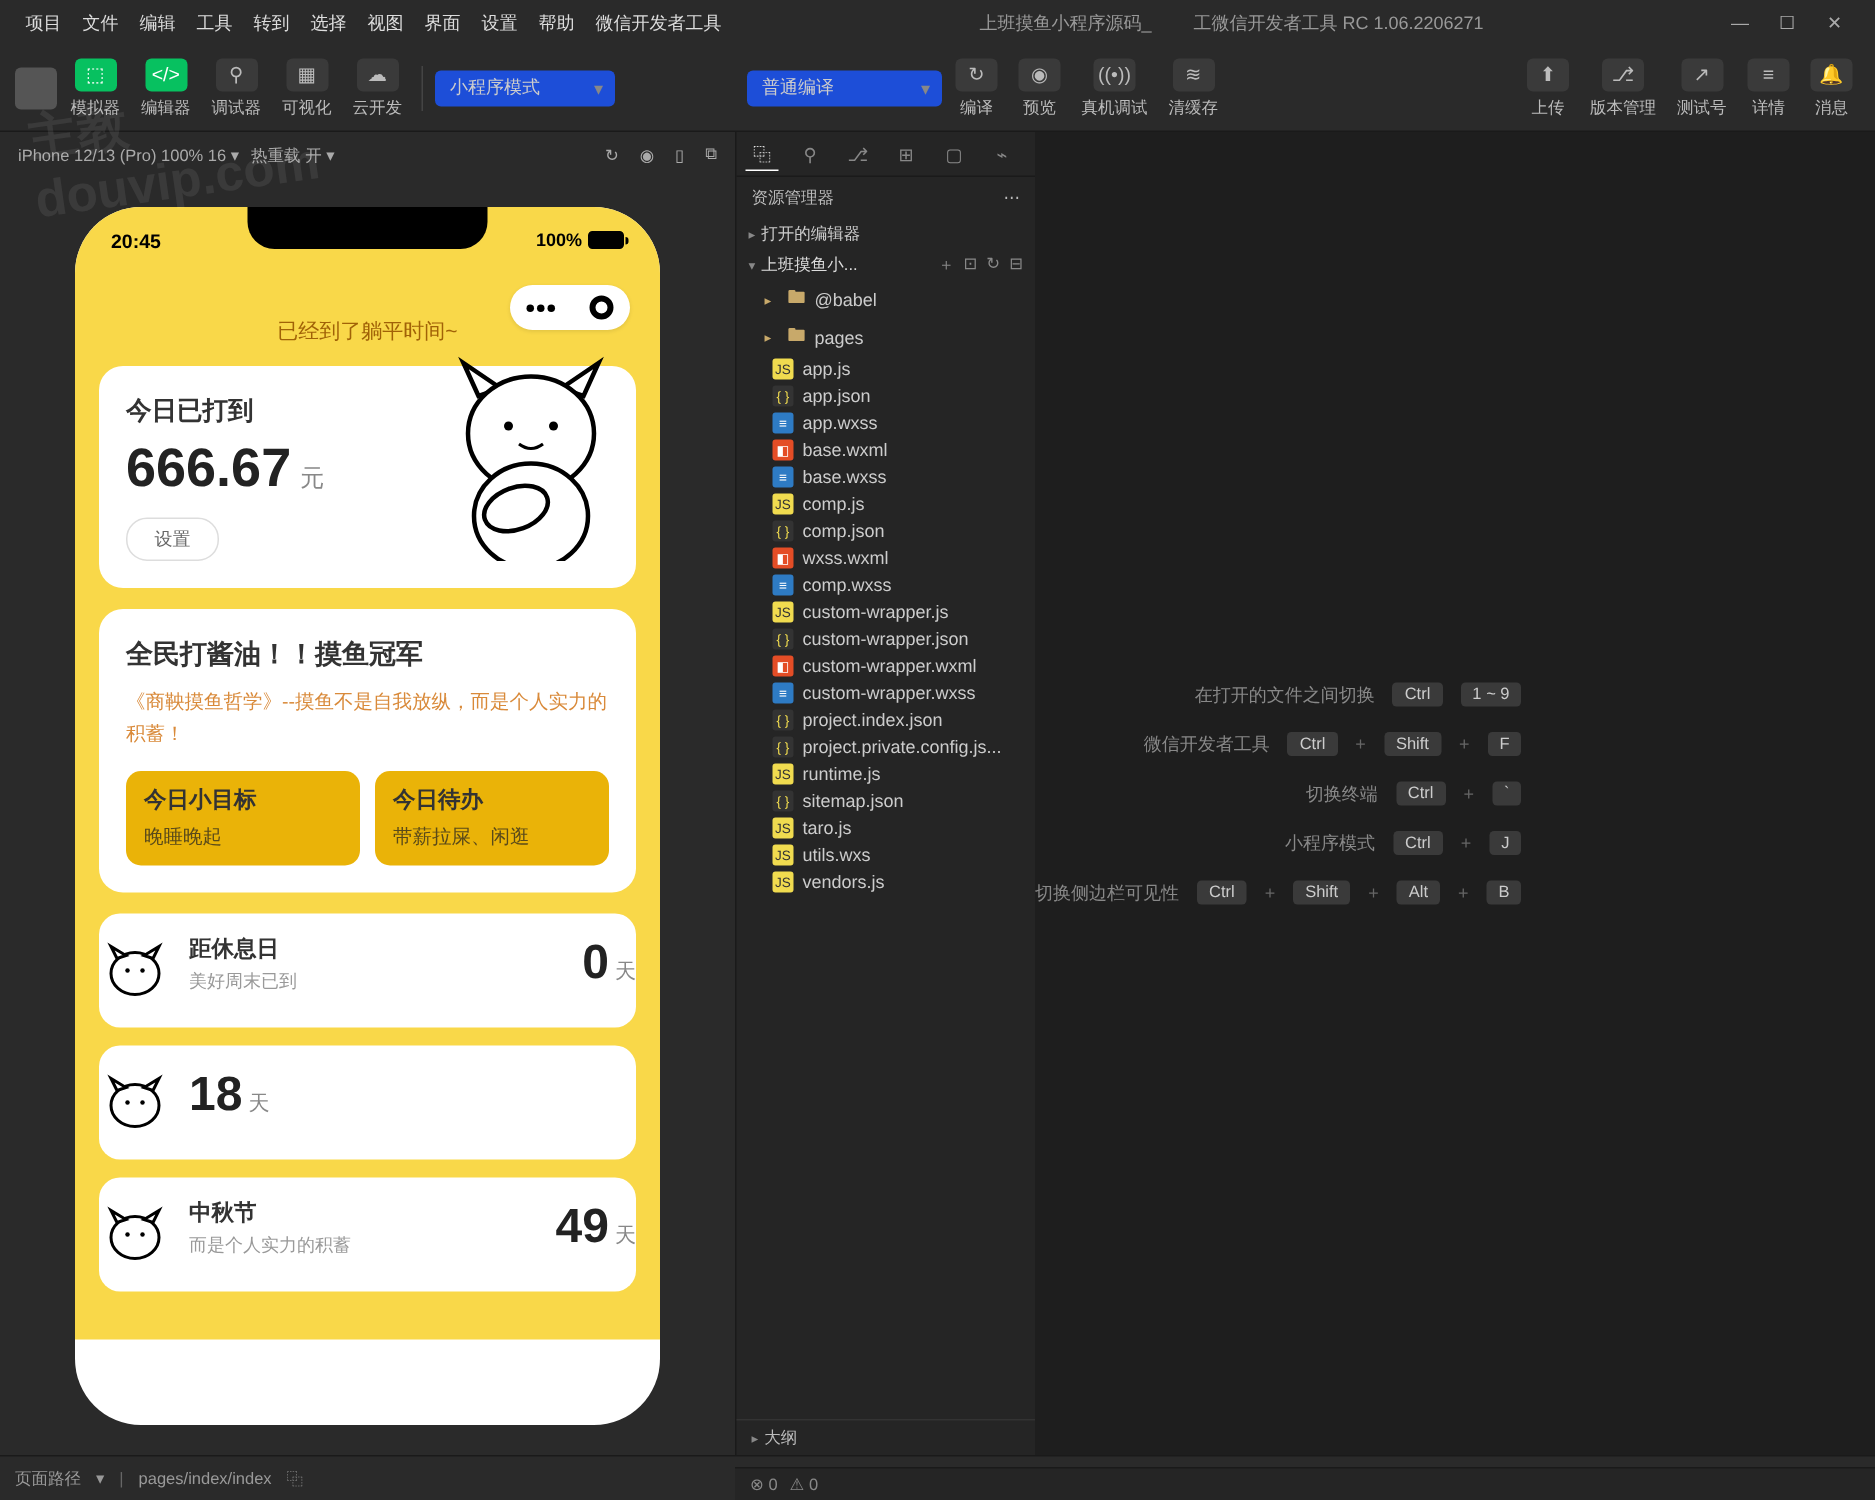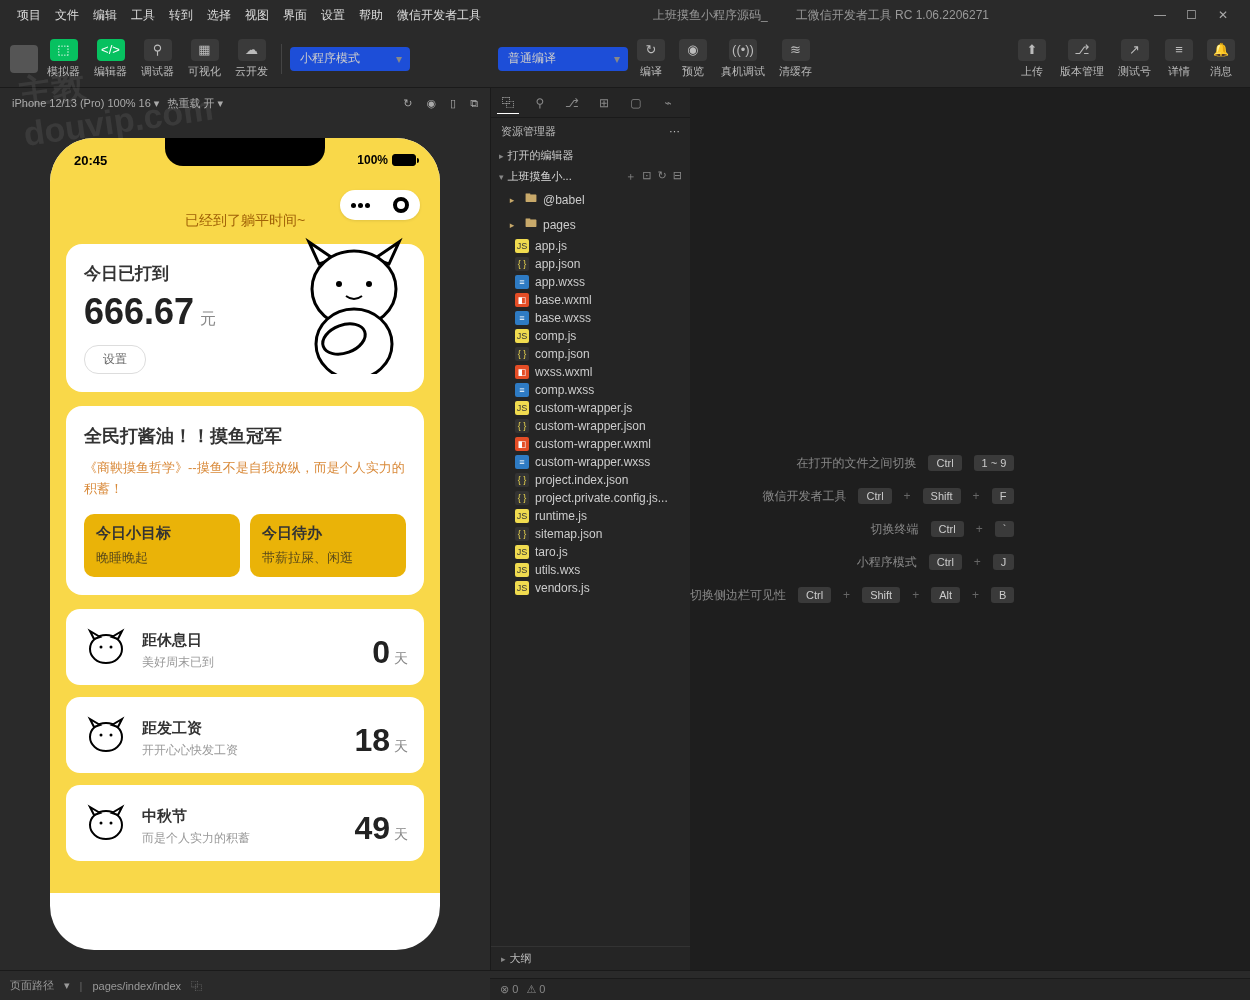--- a/index.html
+++ b/index.html
@@ -39,21 +39,21 @@
 .big-num .unit{font-size:16px;color:#888;margin-left:6px;font-weight:400}
 .settings-btn{display:inline-block;margin-top:12px;padding:5px 18px;border:1px solid #ddd;border-radius:14px;font-size:12px;color:#666;cursor:pointer}
 .cat{position:absolute;right:10px;top:-10px;width:120px;height:140px}
 .cat svg{width:100%;height:100%}
 .champ-title{font-size:18px;font-weight:700;color:#333}
 .champ-sub{font-size:13px;color:#d98a3a;margin-top:10px;line-height:1.6}
 .goals{display:flex;gap:10px;margin-top:14px}
 .goal-box{flex:1;background:#eab308;border-radius:10px;padding:10px 12px;color:#333}
 .goal-box .gt{font-size:15px;font-weight:600}
 .goal-box .gd{font-size:13px;margin-top:6px;color:#5a4a1a}
-.count-card{background:#fff;border-radius:14px;padding:14px 16px;margin-bottom:12px;display:flex;align-items:flex-end;gap:12px}
+.count-card{background:#fff;border-radius:14px;padding:14px 0;margin-bottom:12px;display:flex;align-items:flex-start;gap:12px}
 .count-icon{width:48px;height:48px;flex-shrink:0}
 .count-mid{flex:1}
 .count-title{font-size:15px;font-weight:600;color:#333}
 .count-sub{font-size:12px;color:#999;margin-top:4px}
 .count-num{font-size:32px;font-weight:700;color:#222}
 .count-unit{font-size:14px;color:#888;margin-left:4px}
 .explorer{width:200px;background:#252525;border-left:1px solid #1a1a1a;display:flex;flex-direction:column}
 .exp-tabs{height:30px;display:flex;align-items:center;padding:0 6px;gap:10px;border-bottom:1px solid #1a1a1a}
 .exp-tab{width:22px;height:22px;display:flex;align-items:center;justify-content:center;cursor:pointer;color:#888}
 .exp-tab.active{color:#fff;border-bottom:1px solid #fff}
@@ -265,24 +265,20 @@
               <div class="count-card">
                 <div class="count-icon"><svg viewBox="0 0 48 48">
                     <g fill="#fff" stroke="#000" stroke-width="2">
                       <ellipse cx="24" cy="26" rx="16" ry="14"></ellipse>
                       <path d="M12 16 L8 8 L18 14 Z"></path>
                       <path d="M36 16 L40 8 L30 14 Z"></path>
                     </g>
                     <circle cx="19" cy="24" r="1.5"></circle>
                     <circle cx="29" cy="24" r="1.5"></circle>
                   </svg></div>
-                <div class="count-mid">
-                  <div class="count-title">距发工资</div>
-                  <div class="count-sub">开开心心快发工资</div>
-                </div>
                 <div><span class="count-num">18</span><span class="count-unit">天</span></div>
               </div>
               <div class="count-card">
                 <div class="count-icon"><svg viewBox="0 0 48 48">
                     <g fill="#fff" stroke="#000" stroke-width="2">
                       <ellipse cx="24" cy="26" rx="16" ry="14"></ellipse>
                       <path d="M12 16 L8 8 L18 14 Z"></path>
                       <path d="M36 16 L40 8 L30 14 Z"></path>
                     </g>
                     <circle cx="19" cy="24" r="1.5"></circle>

